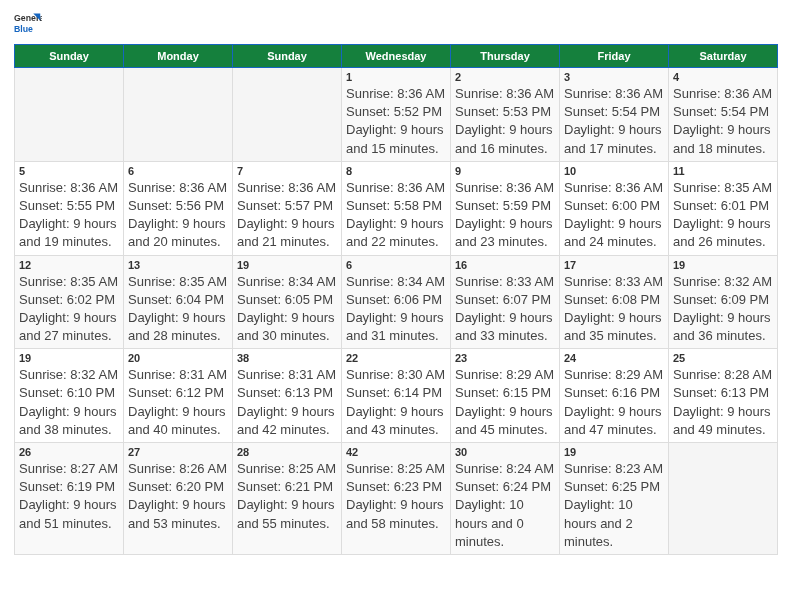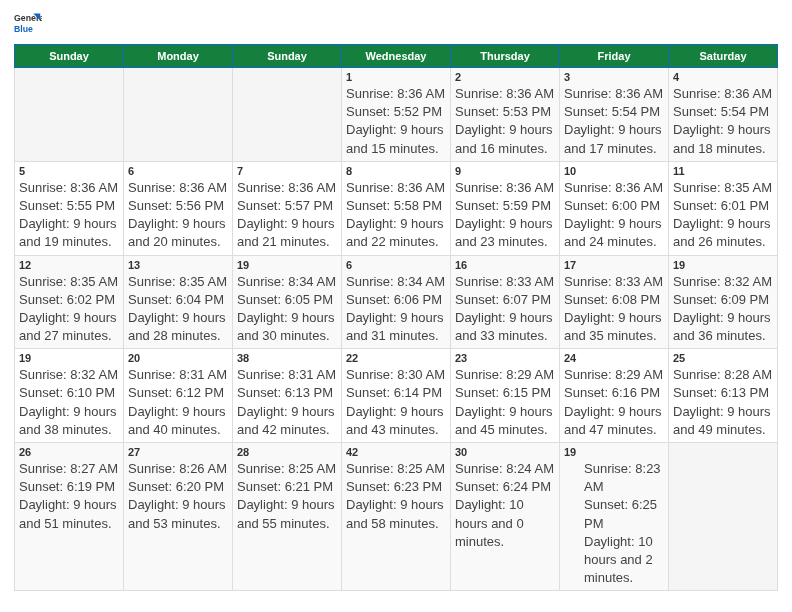--- a/index.html
+++ b/index.html
@@ -303,21 +303,21 @@
 Daylight: 9 hours and 58 minutes.</div>
           </td>
           <td>
             <div class="day-number">30</div>
             <div class="day-info" style="white-space: pre-line;">Sunrise: 8:24 AM
 Sunset: 6:24 PM
 Daylight: 10 hours and 0 minutes.</div>
           </td>
           <td>
             <div class="day-number">19</div>
-            <div class="day-info" style="white-space: pre-line; margin-left: 20px;">Sunrise: 8:23 AM
+            <div class="day-info" style="white-space: pre-line;">Sunrise: 8:23 AM
 Sunset: 6:25 PM
 Daylight: 10 hours and 2 minutes.</div>
           </td>
           <td class="empty-cell"></td>
         </tr>
       </tbody>
   </table>
 </div>
 
 </body></html>

